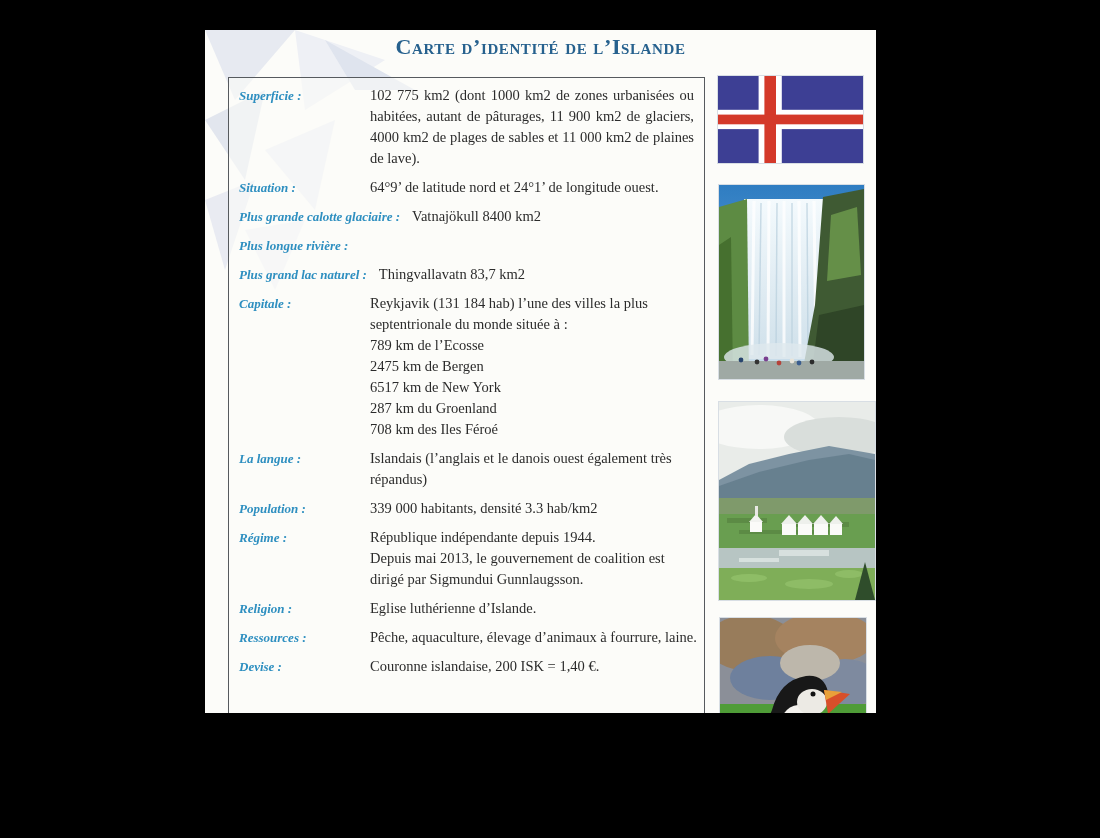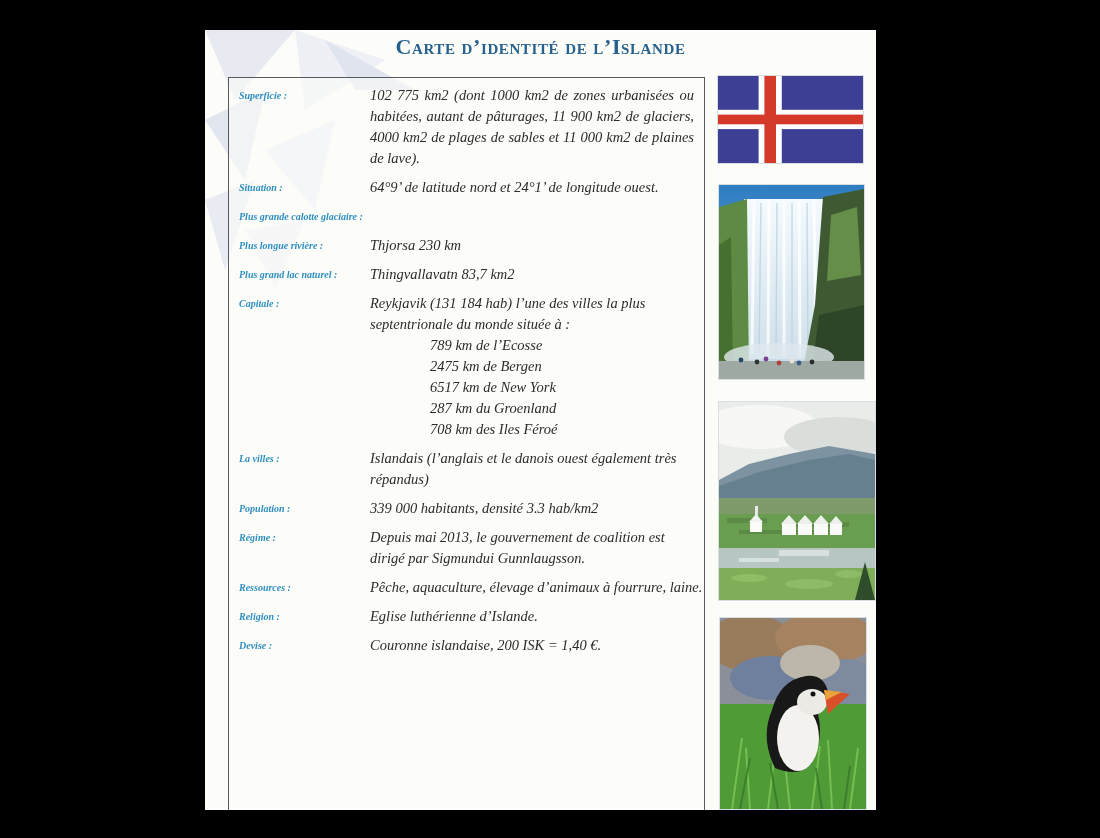--- a/index.html
+++ b/index.html
@@ -1,31 +1,31 @@
 <!DOCTYPE html>
 <html><head>
 <meta charset="utf-8">
 <style>
   html,body{margin:0;padding:0;background:#000;}
   .canvas{position:relative;width:1100px;height:838px;background:#000;overflow:hidden;
           font-family:"Liberation Serif", serif;}
-  .page{position:absolute;left:205px;top:30px;width:671px;height:780px;background:#fcfcf9;overflow:hidden;}
+  .page{position:absolute;left:205px;top:30px;width:671px;height:683px;background:#fcfcf9;overflow:hidden;}
   .watermark{position:absolute;left:0;top:0;z-index:0;}
   .doc-title{position:absolute;left:0;top:4px;width:100%;text-align:center;z-index:2;
              font-variant:small-caps;font-weight:700;font-size:22px;letter-spacing:.6px;color:#26618e;}
   .content-box{position:absolute;left:23px;top:47px;width:477px;height:735px;z-index:1;
                border:1px solid #565a5e;box-sizing:border-box;padding:7px 10px 0 10px;background:rgba(252,252,249,.6);}
   .row{display:flex;align-items:flex-start;margin-bottom:8px;font-size:14.5px;line-height:21px;color:#2b2b2b;}
   .label{flex:0 0 auto;min-width:131px;padding-right:12px;box-sizing:border-box;
-         font-style:italic;font-weight:700;font-size:10px;color:#2e8fc0;}
-  .value{flex:1;font-style:italic;}
+         font-style:italic;font-weight:700;font-size:13px;color:#2e8fc0;}
+  .value{flex:1;}
   .para{margin:0;}
   .just{text-align:justify;}
   .nw{white-space:nowrap;}
-  .indent{margin-left:60px;white-space:nowrap;}
+  .indent{white-space:nowrap;}
   .media-col{position:absolute;left:512px;top:0;width:159px;z-index:1;}
   .photo{position:absolute;border:1px solid #d8dee4;background:#fff;}
   .photo svg{display:block;}
   #flag{left:0;top:45px;}
   #waterfall{left:1px;top:154px;}
   #landscape{left:1px;top:371px;}
   #puffin{left:2px;top:587px;}
 </style>
 </head>
 <body>
@@ -59,28 +59,28 @@
       <div class="row">
         <span class="label">Situation :</span>
         <div class="value">
           <div class="para nw">64°9’ de latitude nord et 24°1’ de longitude ouest.</div>
         </div>
       </div>
 
 
       <div class="row">
         <span class="label">Plus grande calotte glaciaire :</span>
+        <div class="value">
+            <div class="para nw">Vatnajökull 8400 km2</div>
+          </div>
       </div>
 
 
       <div class="row">
         <span class="label">Plus longue rivière :</span>
-        <div class="value">
-            <div class="para nw">Thjorsa 230 km</div>
-          </div>
       </div>
 
       <div class="row">
         <span class="label">Plus grand lac naturel :</span>
         <div class="value">
             <div class="para nw">Thingvallavatn 83,7 km2</div>
           </div>
       </div>
 
       <div class="row">
@@ -89,51 +89,52 @@
           <div class="para">Reykjavik (131 184 hab) l’une des villes la plus septentrionale du monde située à :</div>
           <div class="para indent">789 km de l’Ecosse</div>
           <div class="para indent">2475 km de Bergen</div>
           <div class="para indent">6517 km de New York</div>
           <div class="para indent">287 km du Groenland</div>
           <div class="para indent">708 km des Iles Féroé</div>
         </div>
       </div>
 
       <div class="row">
-        <span class="label">La villes :</span>
+        <span class="label">La langue :</span>
         <div class="value">
             <div class="para">Islandais (l’anglais et le danois ouest également très répandus)</div>
           </div>
       </div>
 
       <div class="row">
         <span class="label">Population :</span>
         <div class="value">
             <div class="para nw">339 000 habitants, densité 3.3 hab/km2</div>
           </div>
       </div>
 
       <div class="row">
         <span class="label">Régime :</span>
         <div class="value">
+          <div class="para nw">République indépendante depuis 1944.</div>
           <div class="para">Depuis mai 2013, le gouvernement de coalition est dirigé par Sigmundui Gunnlaugsson.</div>
         </div>
       </div>
 
       <div class="row">
+        <span class="label">Religion :</span>
+        <div class="value">
+            <div class="para nw">Eglise luthérienne d’Islande.</div>
+          </div>
+      </div>
+
+      <div class="row">
         <span class="label">Ressources :</span>
         <div class="value">
             <div class="para nw">Pêche, aquaculture, élevage d’animaux à fourrure, laine.</div>
-          </div>
-      </div>
-
-      <div class="row">
-        <span class="label">Religion :</span>
-        <div class="value">
-            <div class="para nw">Eglise luthérienne d’Islande.</div>
           </div>
       </div>
 
       <div class="row">
         <span class="label">Devise :</span>
         <div class="value">
             <div class="para nw">Couronne islandaise, 200 ISK = 1,40 €.</div>
           </div>
       </div>
 

